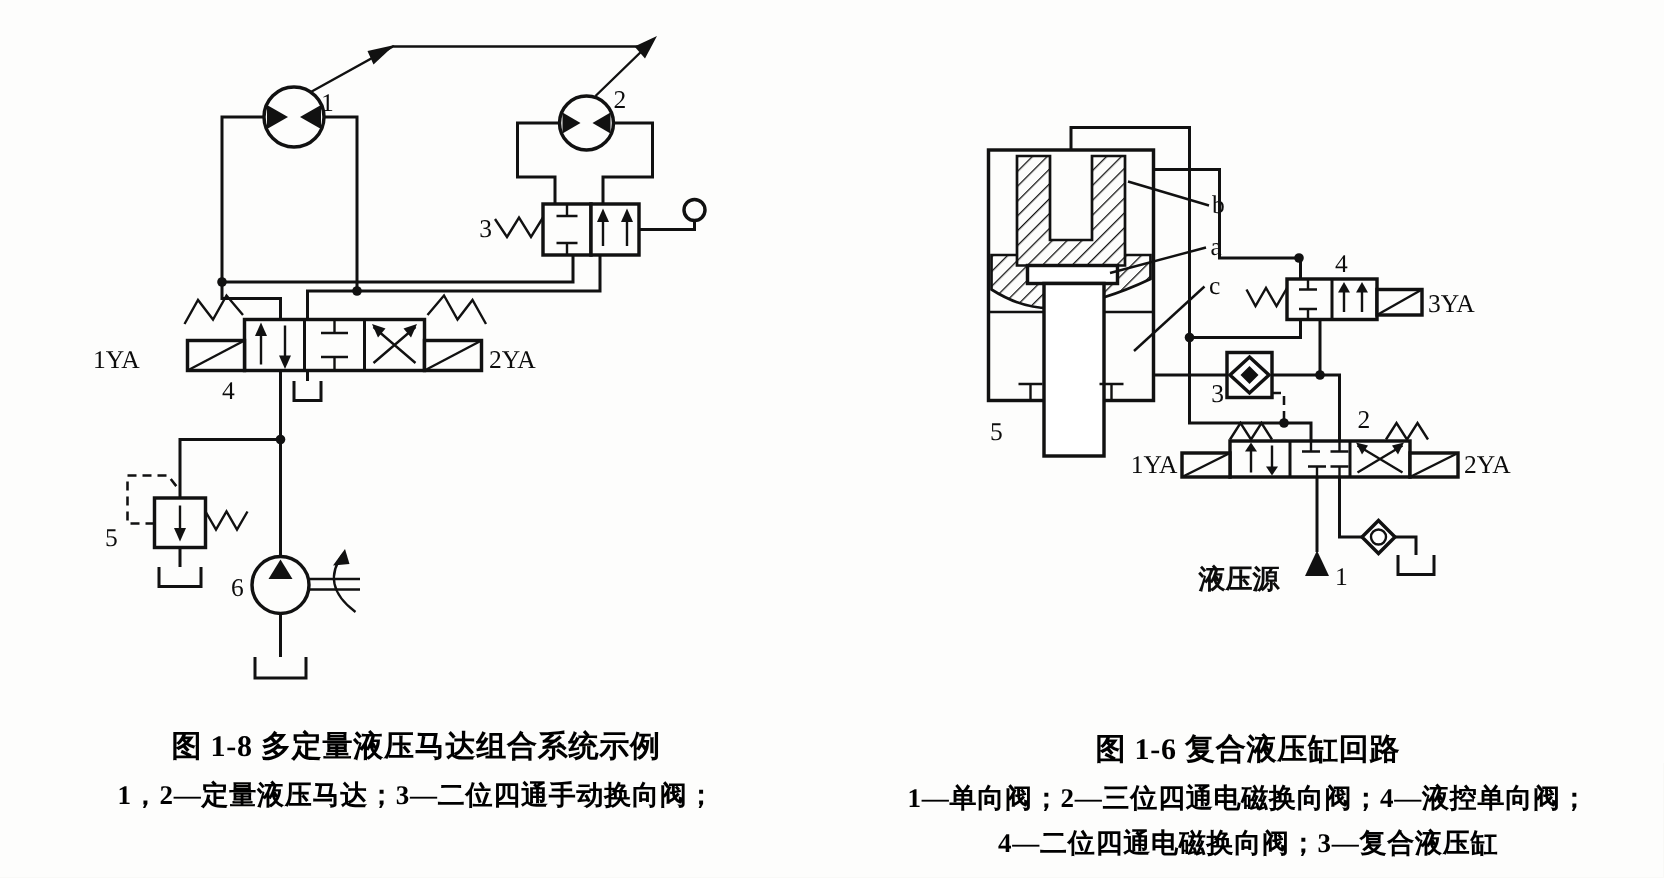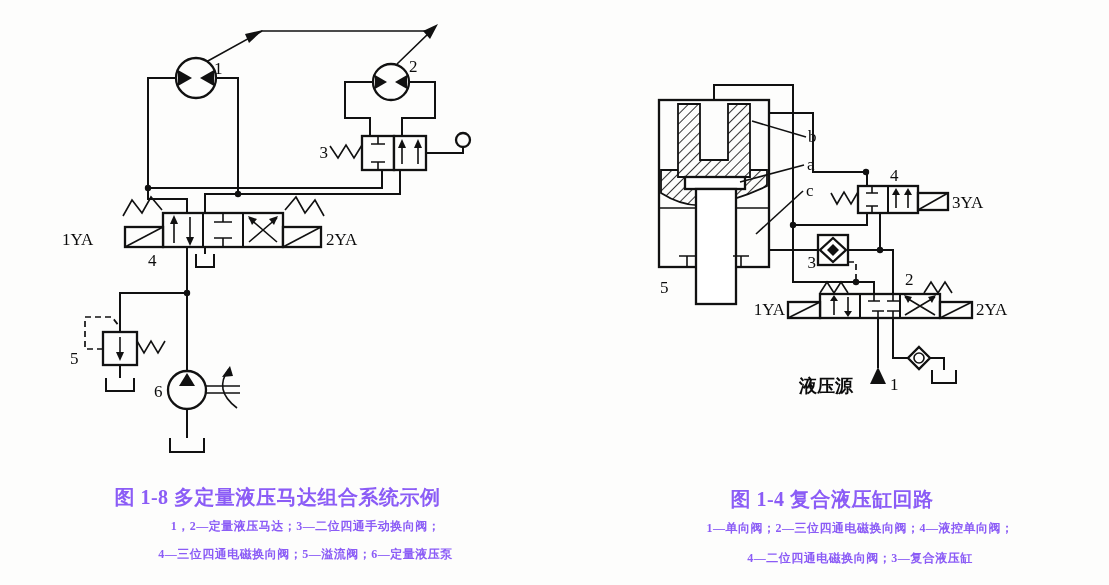--- a/index.html
+++ b/index.html
@@ -1,23 +1,23 @@
 <!DOCTYPE html>
 <html><head>
 <meta charset="utf-8">
 <style>
   html,body{margin:0;padding:0;background:#f6f6f4;}
   #page{position:relative;width:1109px;height:585px;background:#fdfdfc;overflow:hidden;
         font-family:"Liberation Serif","DejaVu Serif",serif;color:#111;}
   svg{position:absolute;top:0;}
   #fig8-svg{left:0;}
   #fig9-svg{left:555px;}
-  .cap{position:absolute;text-align:center;font-weight:bold;color:#8b5cf6;letter-spacing:.5px;}
+  .cap{position:absolute;text-align:center;font-weight:bold;color:#000000;letter-spacing:.5px;}
   .cap-title{font-size:20px;}
-  .cap-line{font-size:12px;padding-left:28px;}
+  .cap-line{font-size:18px;}
   #fig8-title{left:0;top:484px;width:555px;}
   #fig8-l1{left:0;top:518px;width:555px;}
   #fig8-l2{left:0;top:546px;width:555px;}
   #fig9-title{left:555px;top:486px;width:554px;}
   #fig9-l1{left:555px;top:520px;width:554px;}
   #fig9-l2{left:555px;top:550px;width:554px;}
   
   .ln{stroke:#111;stroke-width:2;fill:none;}
   .ln-thin{stroke:#111;stroke-width:1.6;fill:none;}
   .box{stroke:#111;stroke-width:2.3;fill:#fdfdfc;}
@@ -267,19 +267,18 @@
       <circle class="ln-thin" cx="919" cy="358" r="5" fill="none"></circle>
     </g>
     <path class="ln" d="M 932,370 V 383 H 956 V 370"></path>
   </g>
   <text class="lbl-cjk" x="826" y="392" text-anchor="middle">液压源</text>
   <text class="lbl" x="890" y="390">1</text>
 </svg>
 
 <div class="cap cap-title" id="fig8-title">图 1-8  多定量液压马达组合系统示例</div>
 <div class="cap cap-line" id="fig8-l1">1，2—定量液压马达；3—二位四通手动换向阀；</div>
-<div class="cap cap-line" id="fig8-l2">4—三位四通电磁换向阀；5—溢流阀；6—定量液压泵</div>
-
-<div class="cap cap-title" id="fig9-title">图 1-4  复合液压缸回路</div>
+
+<div class="cap cap-title" id="fig9-title">图 1-6  复合液压缸回路</div>
 <div class="cap cap-line" id="fig9-l1">1—单向阀；2—三位四通电磁换向阀；4—液控单向阀；</div>
 <div class="cap cap-line" id="fig9-l2">4—二位四通电磁换向阀；3—复合液压缸</div>
 
 </div>
 
 </body></html>

